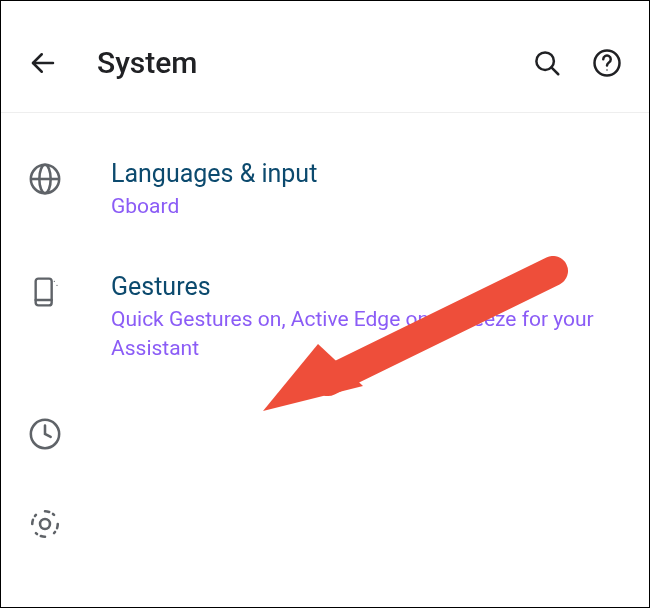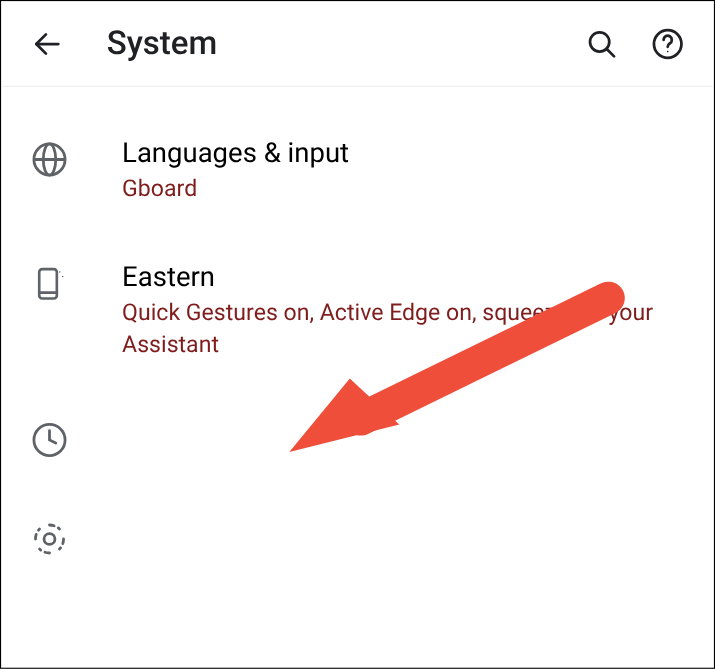--- a/index.html
+++ b/index.html
@@ -8,23 +8,24 @@
       height: 608px;
       font-family: Roboto, 'Segoe UI', Arial, sans-serif;
       background: #fff;
       border: 1px solid #000;
       position: relative;
       overflow: hidden;
     }
     .header {
       display: flex;
       align-items: center;
-      height: 78px;
+      height: 100px;
       padding: 0 26px;
       border-bottom: 1px solid #eee;
+      margin-top: 12px;
     }
     .header .back { flex: 0 0 auto; }
     .header .title {
       flex: 1;
       margin-left: 38px;
       font-size: 30px;
       color: #202124;
       font-weight: 500;
     }
     .header .actions { display: flex; gap: 28px; align-items: center; }
@@ -45,25 +46,25 @@
       display: flex; align-items: flex-start; justify-content: flex-start;
     }
     .item .iconcol .iconwrap {
       width: 36px; height: 36px;
       display:flex; align-items:center; justify-content:center;
       margin-top: 2px;
     }
     .item .text { flex: 1; }
     .item .title-text {
       font-size: 25px;
-      color: #000000;
+      color: #0c4a6e;
     }
     .item .sub {
       font-size: 21px;
-      color: #7f1d1d;
+      color: #8b5cf6;
       margin-top: 4px;
       line-height: 1.35;
     }
     .arrow {
       position: absolute;
       left: 252px;
       top: 255px;
       pointer-events: none;
     }
   </style>
@@ -118,21 +119,21 @@
         <div class="iconwrap">
       <svg width="32" height="36" viewBox="0 0 24 24" fill="none" stroke="#5f6368" stroke-width="1.8" stroke-linecap="round">
             <rect x="5" y="2" width="12" height="20" rx="2"></rect>
             <line x1="5" y1="18" x2="17" y2="18"></line>
             <circle cx="19" cy="4" r="0.5" fill="#5f6368" stroke="none"></circle>
             <circle cx="21" cy="7" r="0.5" fill="#5f6368" stroke="none"></circle>
           </svg>
     </div>
       </div>
     <div class="text">
-      <div class="title-text">Eastern</div>
+      <div class="title-text">Gestures</div>
       <div class="sub">Quick Gestures on, Active Edge on, squeeze for your Assistant</div>
     </div>
   </div>
 
   <div class="item">
     <div class="iconcol">
         <div class="iconwrap">
       <svg width="34" height="34" viewBox="0 0 24 24" fill="none" stroke="#5f6368" stroke-width="1.8" stroke-linecap="round">
             <circle cx="12" cy="12" r="10"></circle>
             <polyline points="12 6 12 12 16 14"></polyline>

